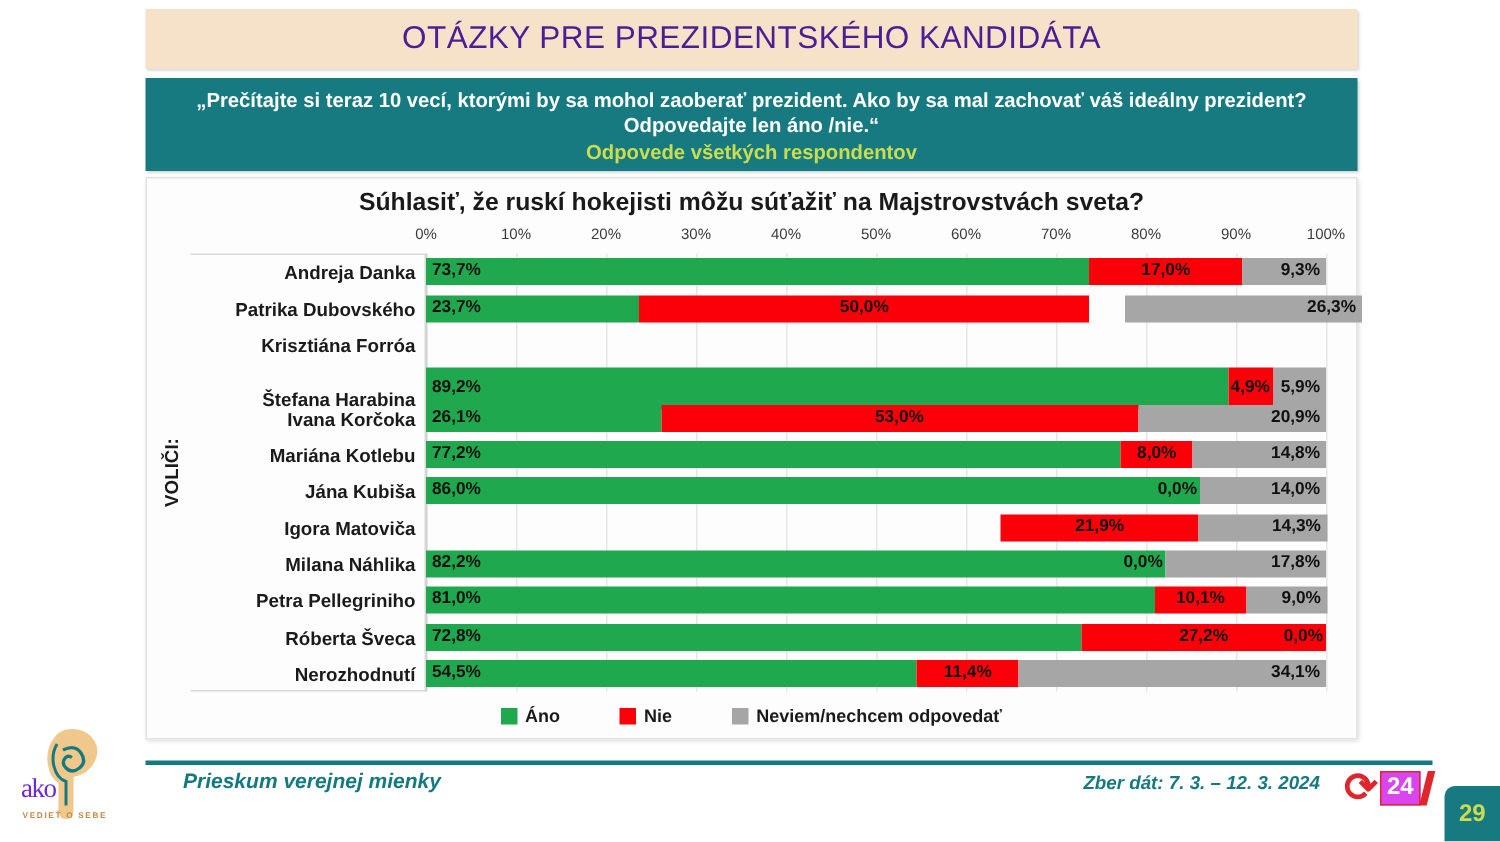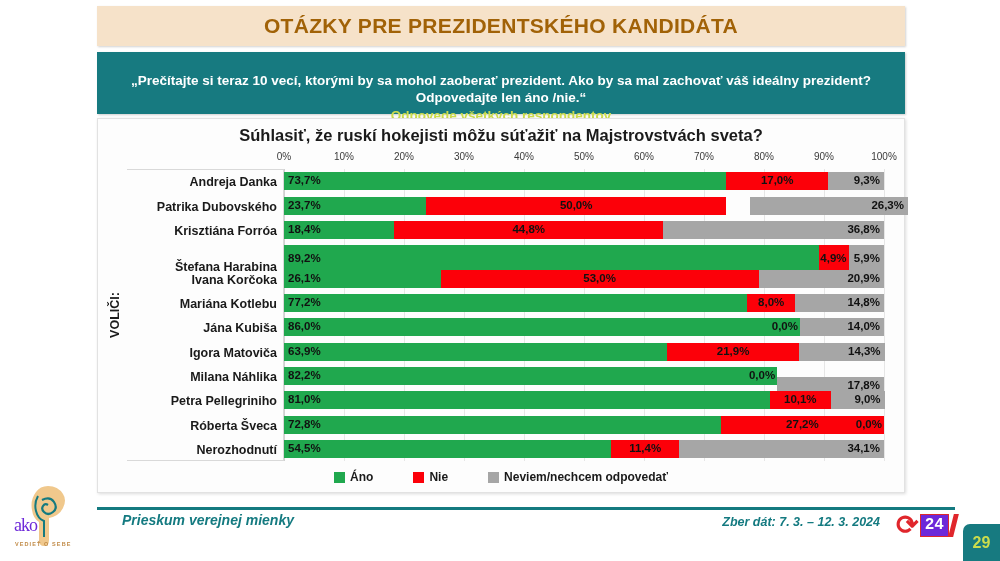--- a/index.html
+++ b/index.html
@@ -18,32 +18,32 @@
   
   #title-band {
     position: absolute;
     left: 97px; top: 6px;
     width: 808px; height: 40px;
     background: #f6e2c9;
     display: flex; align-items: center; justify-content: center;
     box-shadow: 1px 1px 2px rgba(0,0,0,.18);
   }
   #title-band .txt {
-    font-size: 21px; font-weight: bold; letter-spacing: .3px;
-    color: #a16207;
+    font-size: 21px; font-weight: normal; letter-spacing: .3px;
+    color: #4c1d95;
     white-space: nowrap;
   }
 
   
   #question-band {
     position: absolute;
     left: 97px; top: 52px;
     width: 808px; height: 62px;
     background: #177a80;
-    padding: 20px 14px 4px 14px;
+    padding: 6px 14px 4px 14px;
     text-align: center;
     box-shadow: 1px 1px 2px rgba(0,0,0,.2);
   }
   #question-band .q {
     color: #ffffff; font-size: 13.5px; font-weight: bold; line-height: 17px;
   }
   #question-band .sub {
     color: #cbdc4c; font-size: 13.5px; font-weight: bold; line-height: 18px;
     margin-top: 1px;
   }
@@ -182,25 +182,25 @@
   }
 
   
   #brand-logo {
     position: absolute; left: 896px; top: 512px;
     width: 62px; height: 26px;
     display: flex; align-items: center;
   }
   #brand-spiral { color: #e0262c; font-size: 27px; line-height: 1; font-weight: bold; }
   #brand-24 {
-    background: #6d28d9; color: #ffffff;
+    background: #d946ef; color: #ffffff;
     font-size: 16px; font-weight: bold;
     padding: 1px 4px 2px 4px; margin-left: 1px;
     border: 1.5px solid #e0262c;
-    font-family: Liberation Mono, monospace;
+    font-family: Liberation Sans, sans-serif;
   }
   #brand-slash {
     width: 5px; height: 23px; background: #e0262c;
     margin-left: 2px;
     transform: skewX(-14deg);
   }
 
   
   #page-tab {
     position: absolute; right: 0; top: 524px;
@@ -289,31 +289,20 @@
           <div class="seg ano" style="left: 0px; width: 142.2px;">
             <div class="seg-lbl left">23,7%</div>
           </div>
           <div class="seg nie" style="left: 142.2px; width: 300px;">
             <div class="seg-lbl center">50,0%</div>
           </div>
           <div class="seg nev" style="left: 442.2px; width: 157.8px; margin-left: 24px;">
             <div class="seg-lbl right">26,3%</div>
           </div>
         </div>
-        <div class="bar-row" style="top: 51.8333px; height: 18px;">
-          <div class="seg ano" style="left: 0px; width: 110.4px;">
-            <div class="seg-lbl left">18,4%</div>
-          </div>
-          <div class="seg nie" style="left: 110.4px; width: 268.8px;">
-            <div class="seg-lbl center">44,8%</div>
-          </div>
-          <div class="seg nev" style="left: 379.2px; width: 220.8px;">
-            <div class="seg-lbl right">36,8%</div>
-          </div>
-        </div>
         <div class="bar-row" style="top: 76.1667px; height: 28px;">
           <div class="seg ano" style="left: 0px; width: 535.2px;">
             <div class="seg-lbl left">89,2%</div>
           </div>
           <div class="seg nie" style="left: 535.2px; width: 29.4px;">
             <div class="seg-lbl right" style="right: 2px;">4,9%</div>
           </div>
           <div class="seg nev" style="left: 564.6px; width: 35.4px;">
             <div class="seg-lbl right">5,9%</div>
           </div>
@@ -345,38 +334,35 @@
             <div class="seg-lbl left">86,0%</div>
           </div>
           <div class="seg nie" style="left: 516px; width: 0px;">
             <div class="seg-lbl right" style="right: 2px;">0,0%</div>
           </div>
           <div class="seg nev" style="left: 516px; width: 84px;">
             <div class="seg-lbl right">14,0%</div>
           </div>
         </div>
         <div class="bar-row" style="top: 173.5px; height: 18px;">
-          <div class="seg ano" style="left: 0px; width: 383.4px;">
-            <div class="seg-lbl left">63,9%</div>
-          </div>
           <div class="seg nie" style="left: 383.4px; width: 131.4px;">
             <div class="seg-lbl center">21,9%</div>
           </div>
           <div class="seg nev" style="left: 514.8px; width: 85.8px;">
             <div class="seg-lbl right">14,3%</div>
           </div>
         </div>
         <div class="bar-row" style="top: 197.833px; height: 18px; padding-left: 28px;">
           <div class="seg ano" style="left: 0px; width: 493.2px;">
             <div class="seg-lbl left">82,2%</div>
           </div>
           <div class="seg nie" style="left: 493.2px; width: 0px;">
             <div class="seg-lbl right" style="right: 2px;">0,0%</div>
           </div>
-          <div class="seg nev" style="left: 493.2px; width: 106.8px; margin-top: 10px;">
+          <div class="seg nev" style="left: 493.2px; width: 106.8px;">
             <div class="seg-lbl right">17,8%</div>
           </div>
         </div>
         <div class="bar-row" style="top: 222.167px; height: 18px;">
           <div class="seg ano" style="left: 0px; width: 486px;">
             <div class="seg-lbl left">81,0%</div>
           </div>
           <div class="seg nie" style="left: 486px; width: 60.6px;">
             <div class="seg-lbl center">10,1%</div>
           </div>

